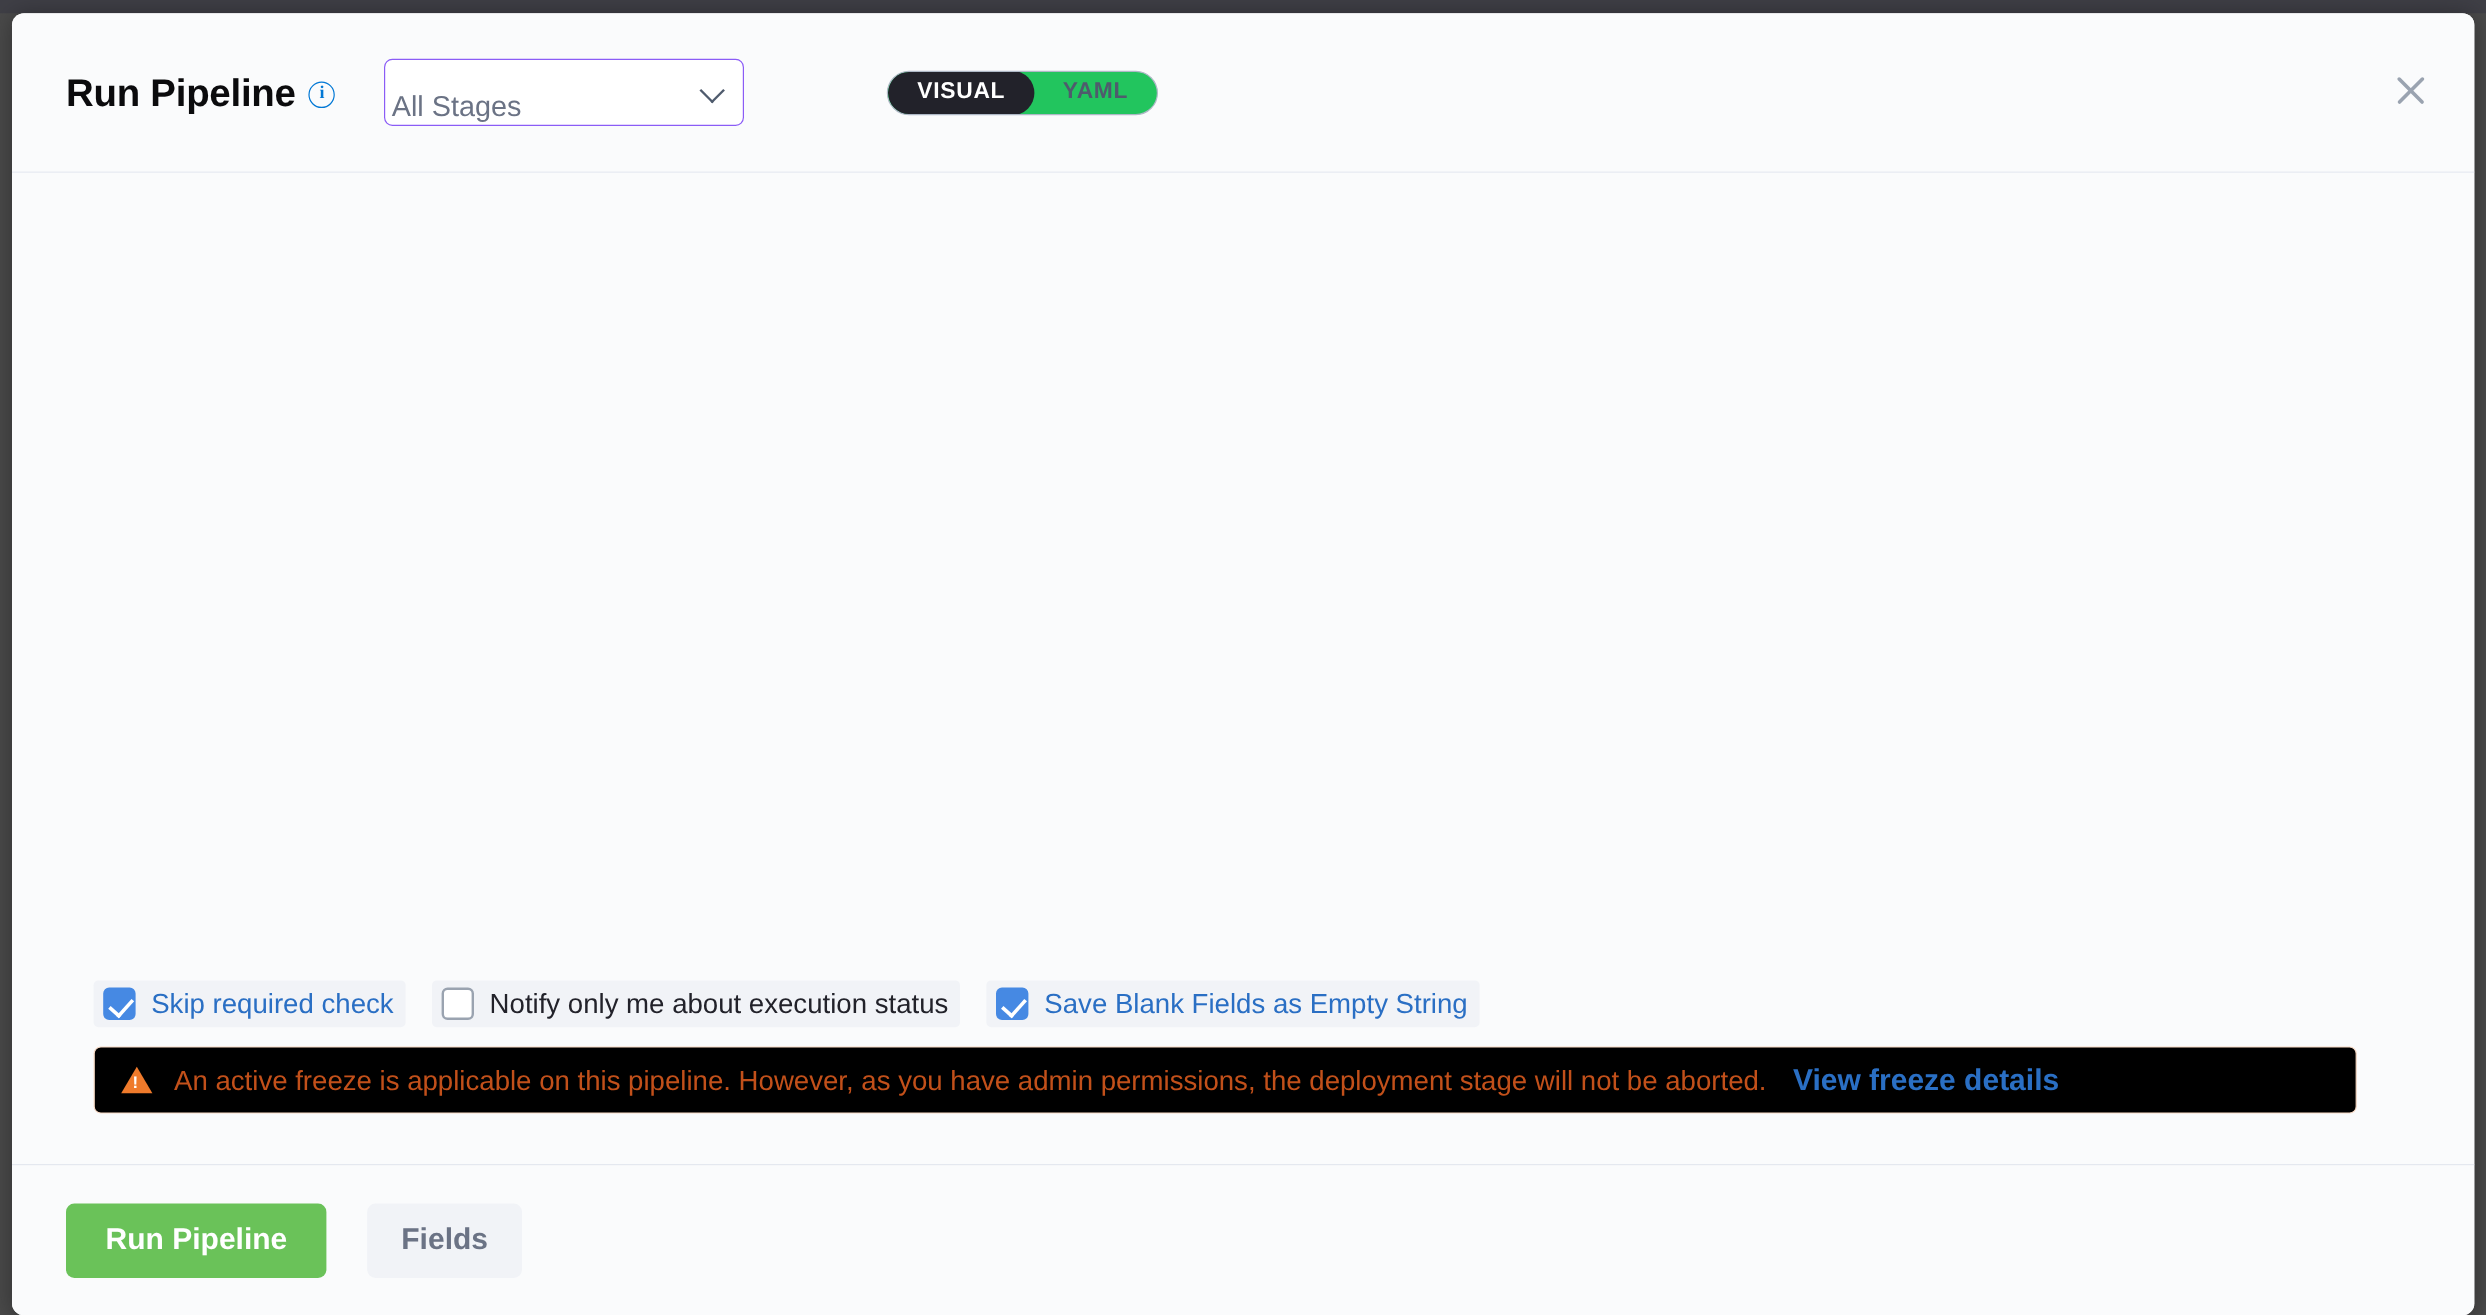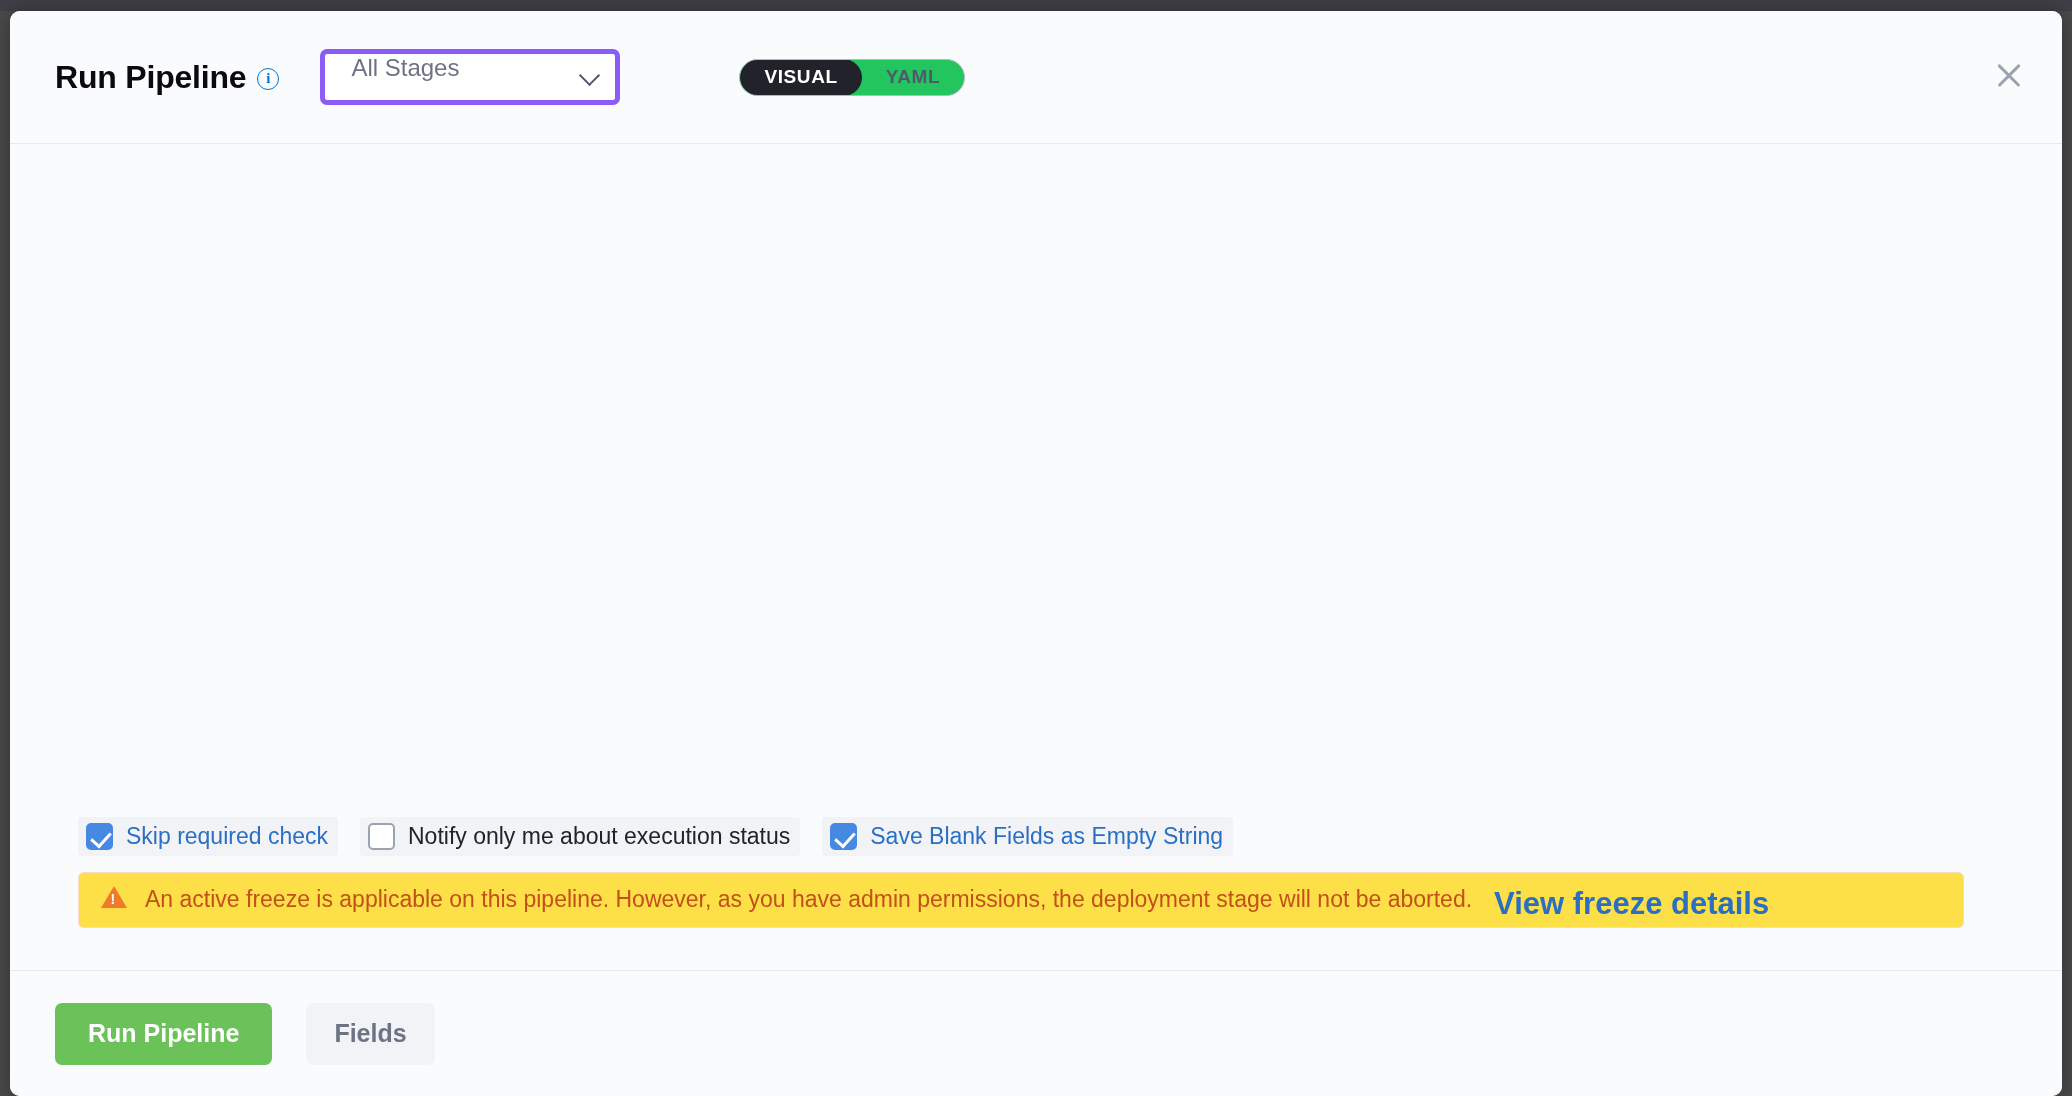--- a/index.html
+++ b/index.html
@@ -64,25 +64,25 @@
     text-align: center;
     font-family: "Liberation Serif", serif;
     flex: 0 0 auto;
     margin-top: 4px;
   }
   .stage-select {
     margin-left: 41px;
     width: 300px;
     height: 56px;
     background: #fff;
-    border: 5px solid #8b5cf6;
+    border: 1px solid #8b5cf6;
     border-radius: 7px;
     display: flex;
-    align-items: flex-start;
-    padding: 0 26px;
+    align-items: flex-end;
+    padding: 0 5px;
     position: relative;
     cursor: pointer;
   }
   .stage-select .sel-label {
     font-size: 24px;
     color: #6b7385;
   }
   .chev {
     position: absolute;
     right: 18px;
@@ -202,27 +202,27 @@
     font-size: 23px;
     white-space: nowrap;
   }
   .cb-label.link { color: #2a6fc4; }
   .cb-label.dark { color: #22222a; }
   .cb-item + .cb-item { margin-left: 22px; }
 
   .freeze-banner {
     margin: 0 0 0 23px;
     width: 1886px;
-    background: #fde047;
+    background: #000000;
     border: 1px solid #f7d9c4;
     border-radius: 6px;
     height: 56px;
     display: flex;
-    align-items: flex-start;
-    padding: 13px 22px;
+    align-items: center;
+    padding: 0 22px;
     margin-bottom: 42px;
   }
   .warn-icon {
     width: 0; height: 0;
     border-left: 13px solid transparent;
     border-right: 13px solid transparent;
     border-bottom: 22px solid #ef7a2b;
     position: relative;
     flex: 0 0 auto;
     margin-right: 18px;
@@ -237,21 +237,21 @@
     font-weight: bold;
     font-family: "Liberation Sans", sans-serif;
   }
   .freeze-text {
     font-size: 23px;
     color: #c2501a;
     white-space: nowrap;
   }
   .freeze-link {
     margin-left: 22px;
-    font-size: 31px;
+    font-size: 25px;
     color: #2a6fc4;
     font-weight: bold;
     cursor: pointer;
     white-space: nowrap;
   }
 
   
   .modal-footer {
     flex: 0 0 126px;
     height: 126px;

